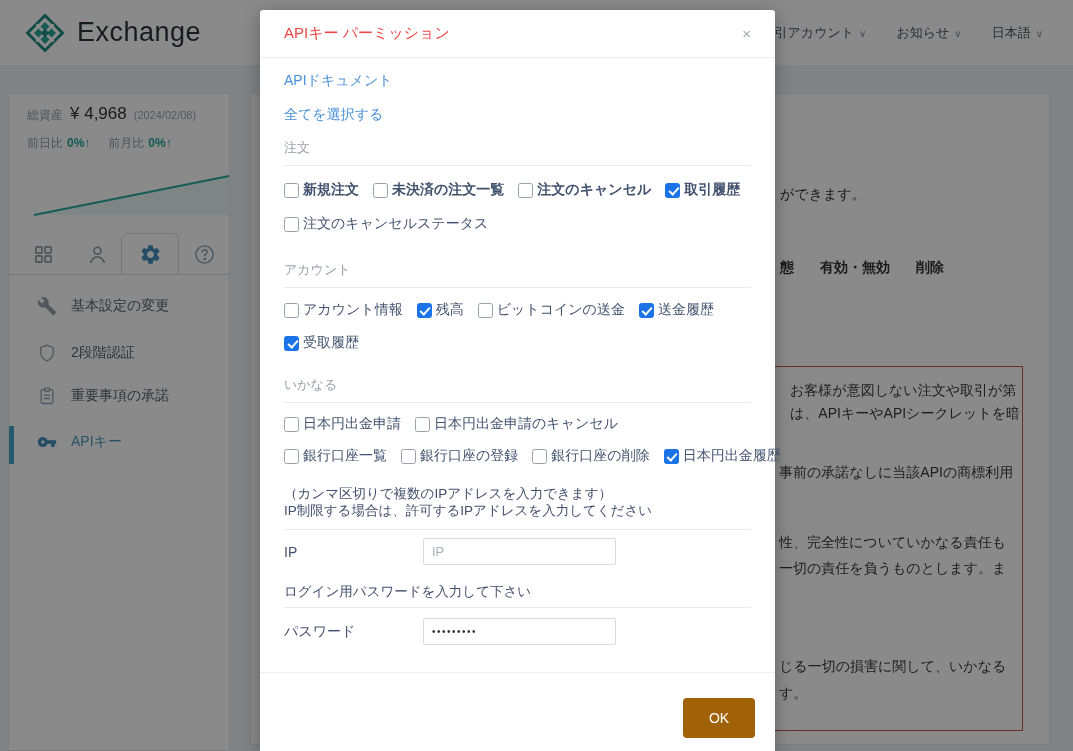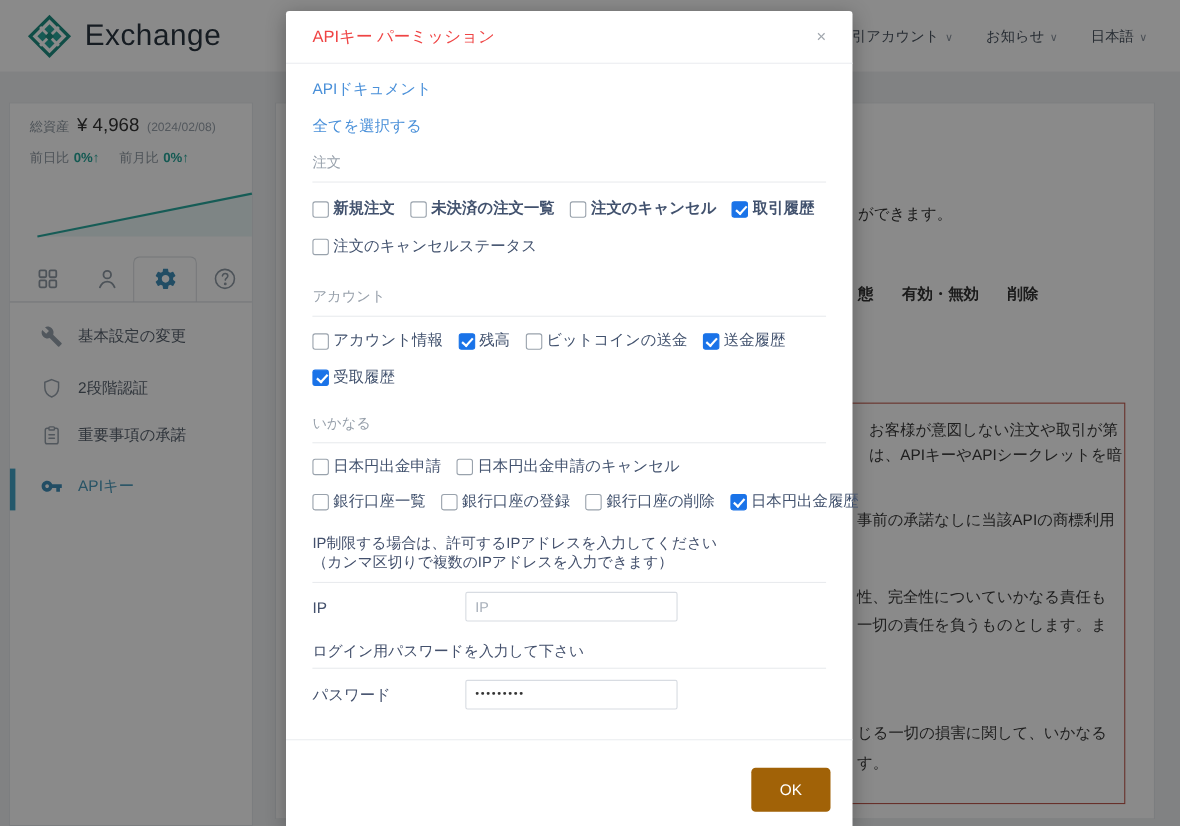--- a/index.html
+++ b/index.html
@@ -287,22 +287,22 @@
             <span class="cb-label">銀行口座の削除</span>
           </label>
           <label class="cb-item">
             <span class="cb-box checked"></span>
             <span class="cb-label">日本円出金履歴</span>
           </label>
         </div>
       </div>
 
     <div class="note" style="margin-top:18px;">
+      <div>（カンマ区切りで複数のIPアドレスを入力できます）</div>
       <div>IP制限する場合は、許可するIPアドレスを入力してください</div>
-      <div>（カンマ区切りで複数のIPアドレスを入力できます）</div>
     </div>
     <div class="sec-divider" style="margin-top:10px;"></div>
     <div class="field-row" style="margin-top:8px;">
       <span class="field-label">IP</span>
       <input class="field-input" type="text" placeholder="IP" style="">
     </div>
 
     <div class="note" style="margin-top:18px;">ログイン用パスワードを入力して下さい</div>
     <div class="sec-divider" style="margin-top:7px;"></div>
     <div class="field-row" style="margin-top:10px;">

